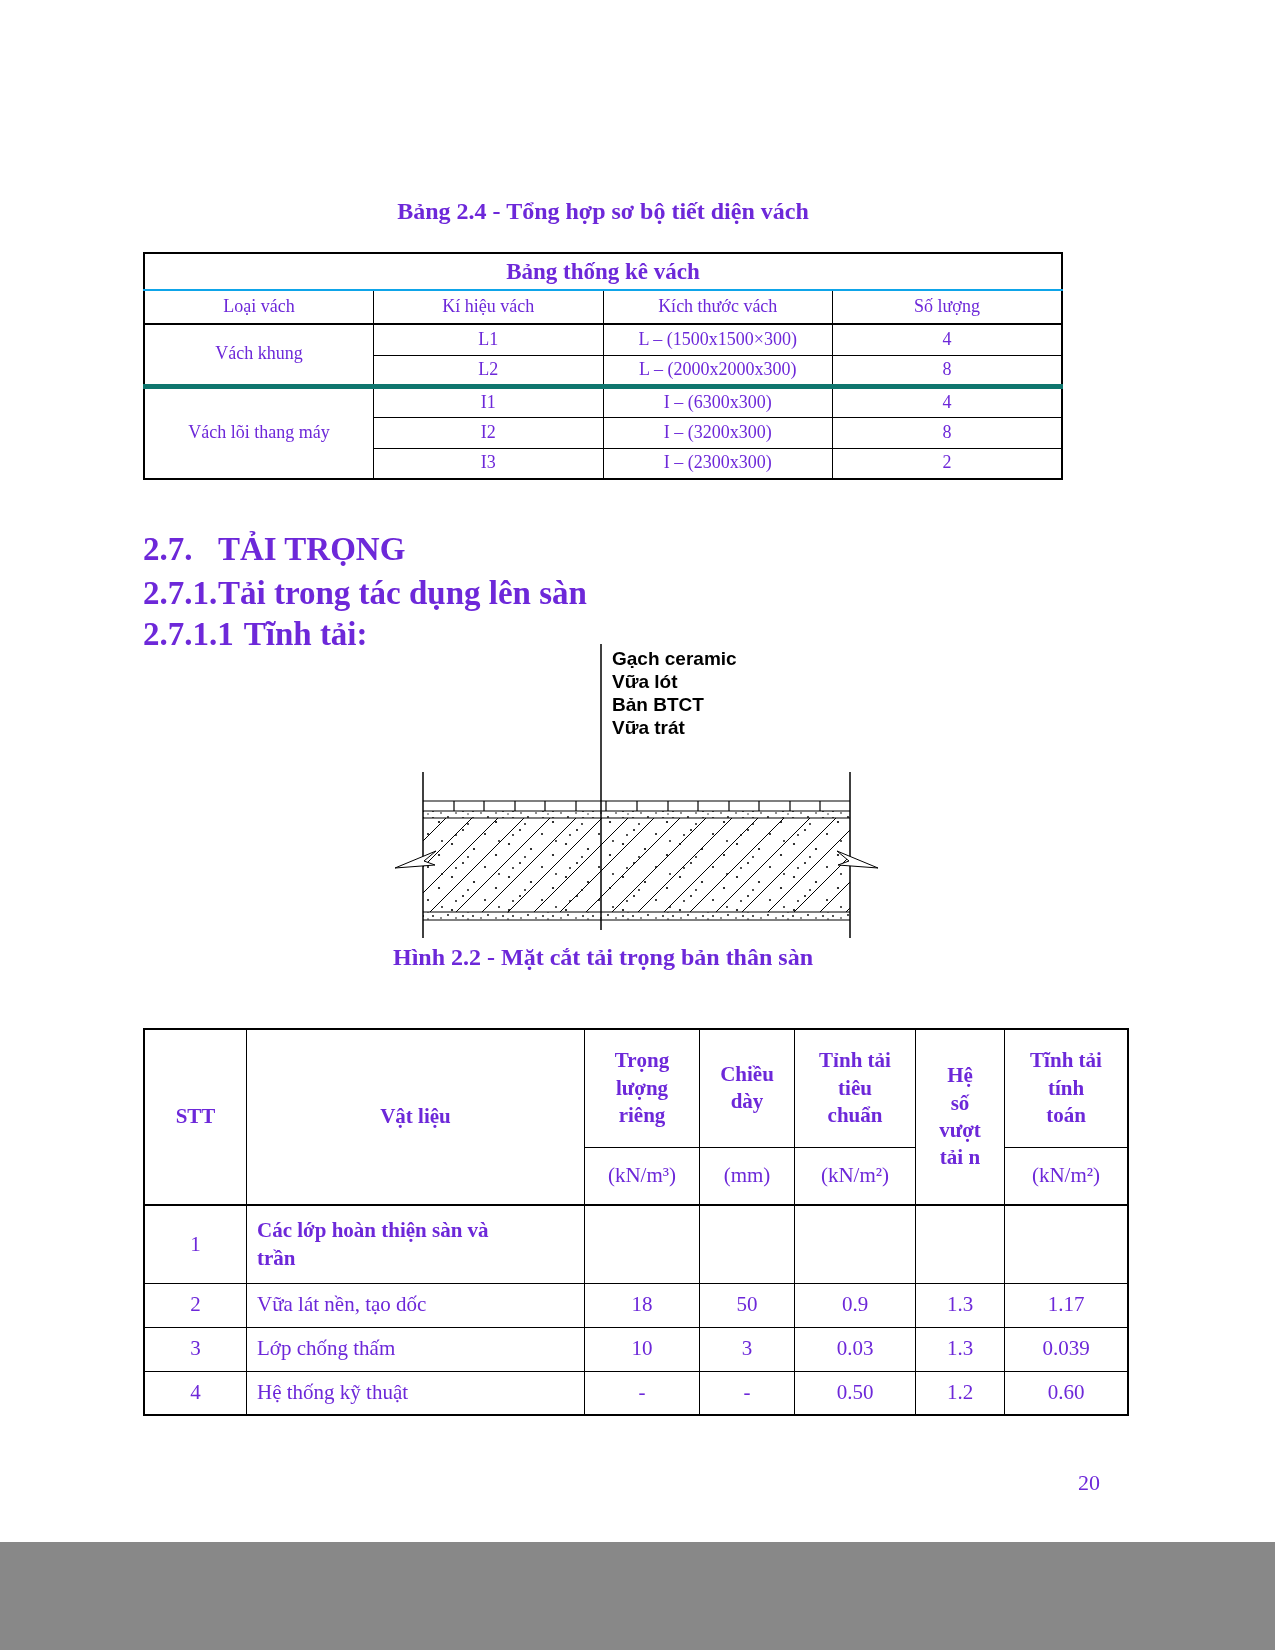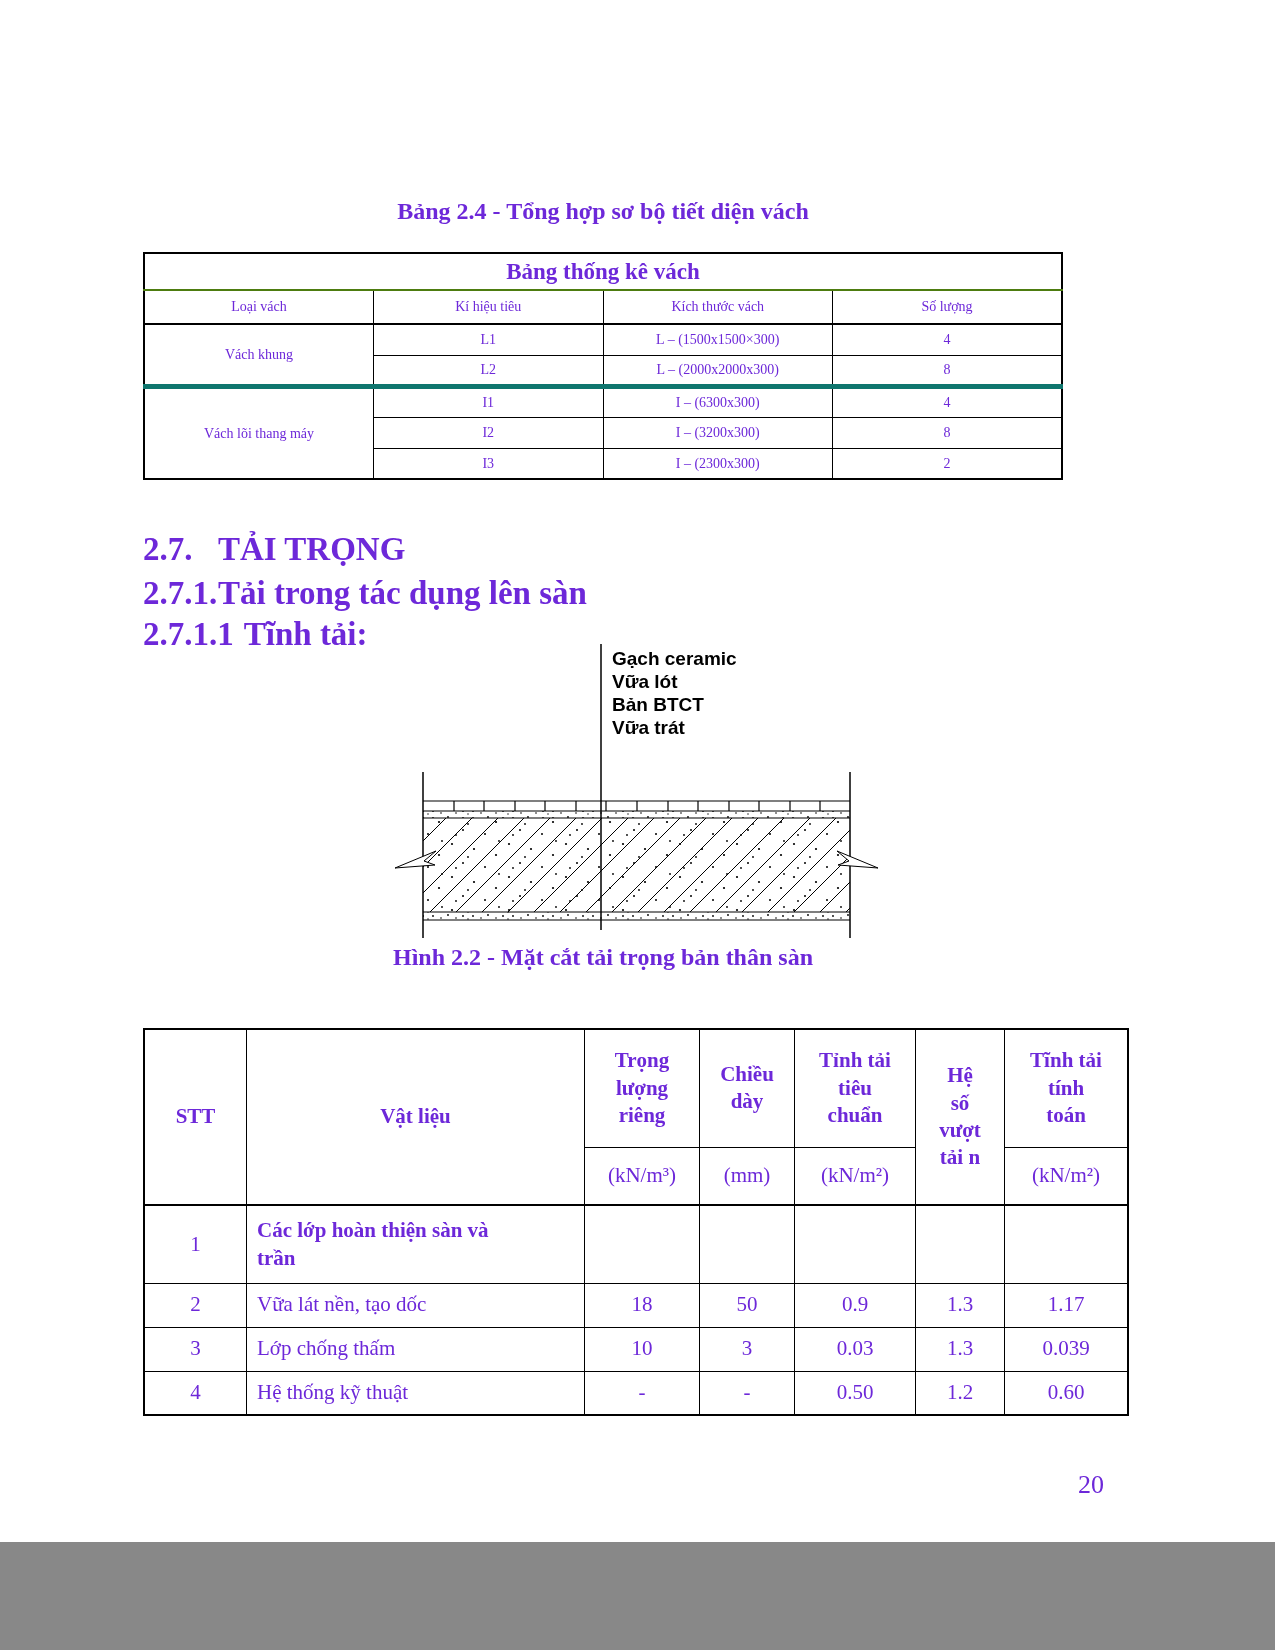--- a/index.html
+++ b/index.html
@@ -22,25 +22,25 @@
     white-space:nowrap;
   }
   .heading .num{display:inline-block;}
   .numw{width:75px;}
 
   
   table{border-collapse:collapse;table-layout:fixed;background:#fff;}
   td,th{border:1px solid #000;overflow:hidden;}
 
   .t24{left:143px;top:252px;width:920px;border:2px solid #000;}
-  .t24 td{font-size:14px;text-align:center;font-weight:normal;padding:0 4px;line-height:1.1;}
+  .t24 td{font-size:18px;text-align:center;font-weight:normal;padding:0 4px;line-height:1.1;}
   .t24 tr{height:31px;}
   .t24 tr.trtitle{height:37px;}
   .t24 tr.trhead{height:34px;}
-  .t24 .ttl{font-weight:bold;font-size:23px;border-bottom:2px solid #4d7c0f;}
+  .t24 .ttl{font-weight:bold;font-size:23px;border-bottom:2px solid #0ea5e9;}
   .t24 .trhead td{border-bottom:2px solid #000;}
   .t24 .gsep{border-top:5px solid #0f766e;}
 
   .t25{left:143px;top:1028px;width:920px;border:2px solid #000;}
   .t25 td{font-size:21px;text-align:center;vertical-align:middle;padding:0 4px;line-height:1.3;}
   .t25 .hcell{font-weight:bold;white-space:pre-line;}
   .t25 .ucell{font-weight:normal;margin-top:28px;}
   .t25 .mat{text-align:left;padding-left:10px;}
   .t25 .matbold{font-weight:bold;white-space:pre-line;line-height:1.35;}
   .t25 tr.h1{height:118px;}
@@ -48,37 +48,37 @@
   .t25 tr.r1{height:78px;}
   .t25 tr.rn{height:44px;}
   .t25 tr.r1 td{border-top:2px solid #000;}
 
   
   .figure{left:390px;top:640px;width:500px;height:312px;}
   .figlabel{
     font-family:"Liberation Sans","DejaVu Sans",sans-serif;
     font-weight:bold;font-size:19px;
   }
-  .pageno{font-size:26px;}
+  .pageno{font-size:22px;}
 </style>
 </head>
 <body>
 
 <div class="page">
 
   <div class="abs caption" style="top:198px;">Bảng 2.4 - Tổng hợp sơ bộ tiết diện vách</div>
 
   <table class="abs t24">
     <tbody>
         <tr class="trtitle">
       <td colspan="4" class="ttl">Bảng thống kê vách</td>
     </tr>
     <tr class="trhead">
       <td>Loại vách</td>
-      <td>Kí hiệu tiêu</td>
+      <td>Kí hiệu vách</td>
       <td>Kích thước vách</td>
       <td>Số lượng</td>
     </tr>
     <tr>
       <td rowspan="2" style="width:291px;">Vách khung</td>
       <td style="width:175px;">L1</td>
       <td style="width:298px;">L – (1500x1500×300)</td>
       <td style="width:156px;">4</td>
     </tr>
     <tr>

